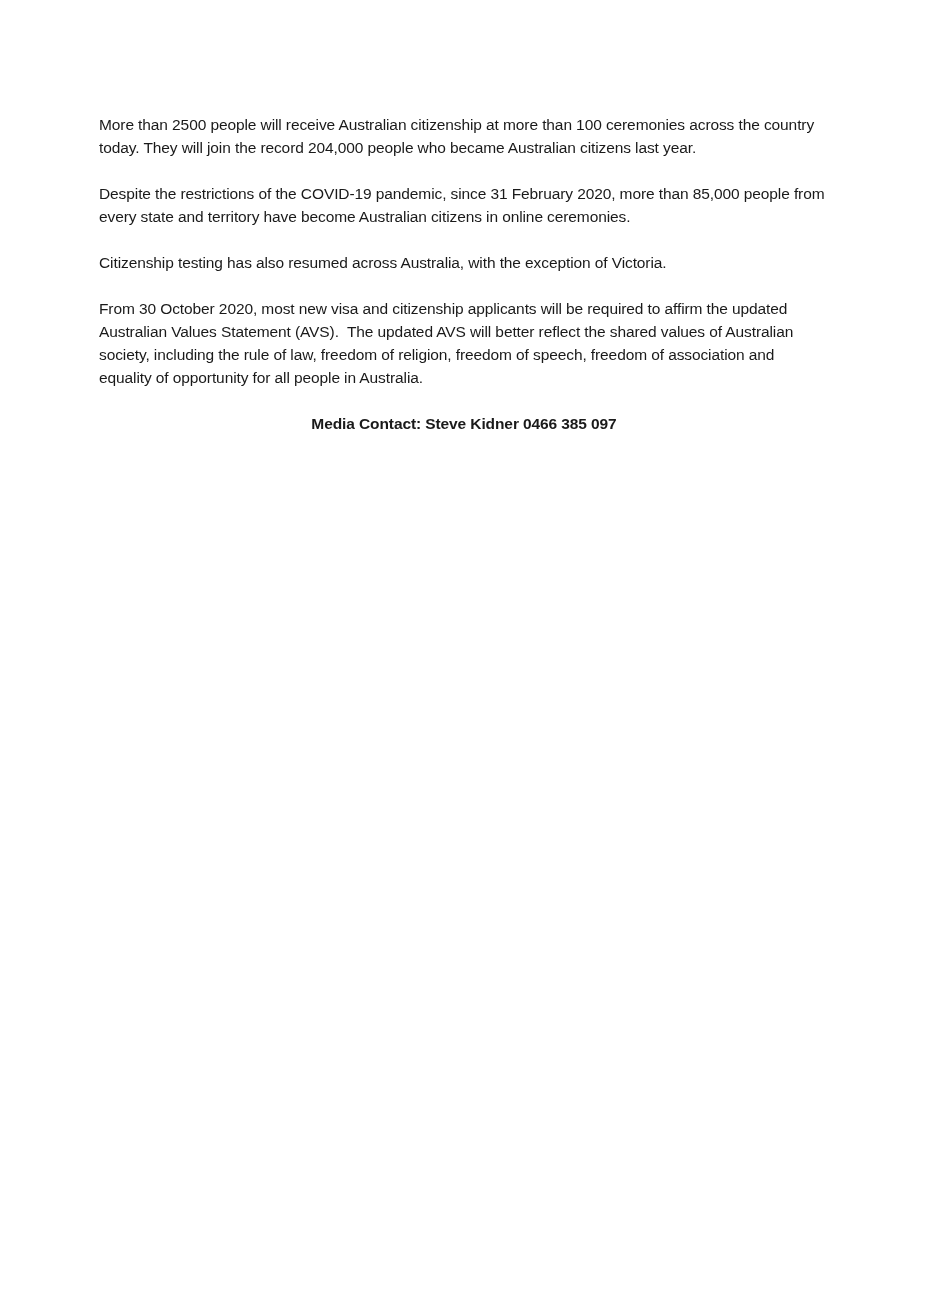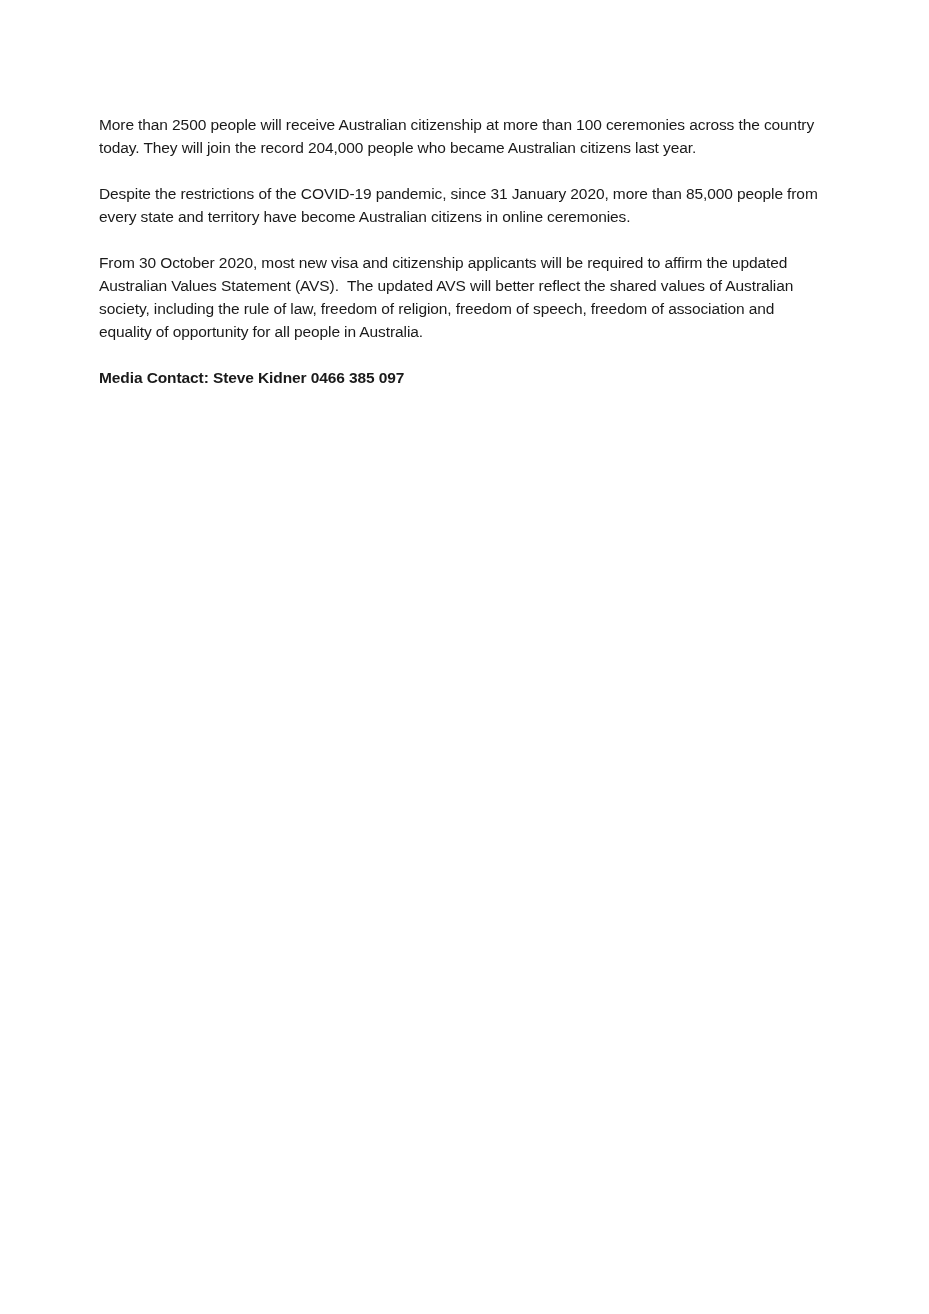--- a/index.html
+++ b/index.html
@@ -26,25 +26,27 @@
     margin: 0 0 23px 0;
     font-size: 15.5px;
     line-height: 23px;
     font-weight: 400;
     letter-spacing: -0.1px;
     white-space: pre-wrap;
   }
   .para.bold {
     font-weight: 700;
     margin-bottom: 0;
+    text-align: center;
   }
 </style>
 </head>
 <body>
 
 <div class="page">
   <div class="text-block">
     <p class="para">More than 2500 people will receive Australian citizenship at more than 100 ceremonies across the country today. They will join the record 204,000 people who became Australian citizens last year.</p>
-    <p class="para">Despite the restrictions of the COVID-19 pandemic, since 31 January 2020, more than 85,000 people from every state and territory have become Australian citizens in online ceremonies.</p>
+    <p class="para">Despite the restrictions of the COVID-19 pandemic, since 31 February 2020, more than 85,000 people from every state and territory have become Australian citizens in online ceremonies.</p>
+    <p class="para">Citizenship testing has also resumed across Australia, with the exception of Victoria.</p>
     <p class="para">From 30 October 2020, most new visa and citizenship applicants will be required to affirm the updated Australian Values Statement (AVS).  The updated AVS will better reflect the shared values of Australian society, including the rule of law, freedom of religion, freedom of speech, freedom of association and equality of opportunity for all people in Australia.</p>
     <p class="para bold">Media Contact: Steve Kidner 0466 385 097</p>
   </div>
 </div>
 
 </body></html>

